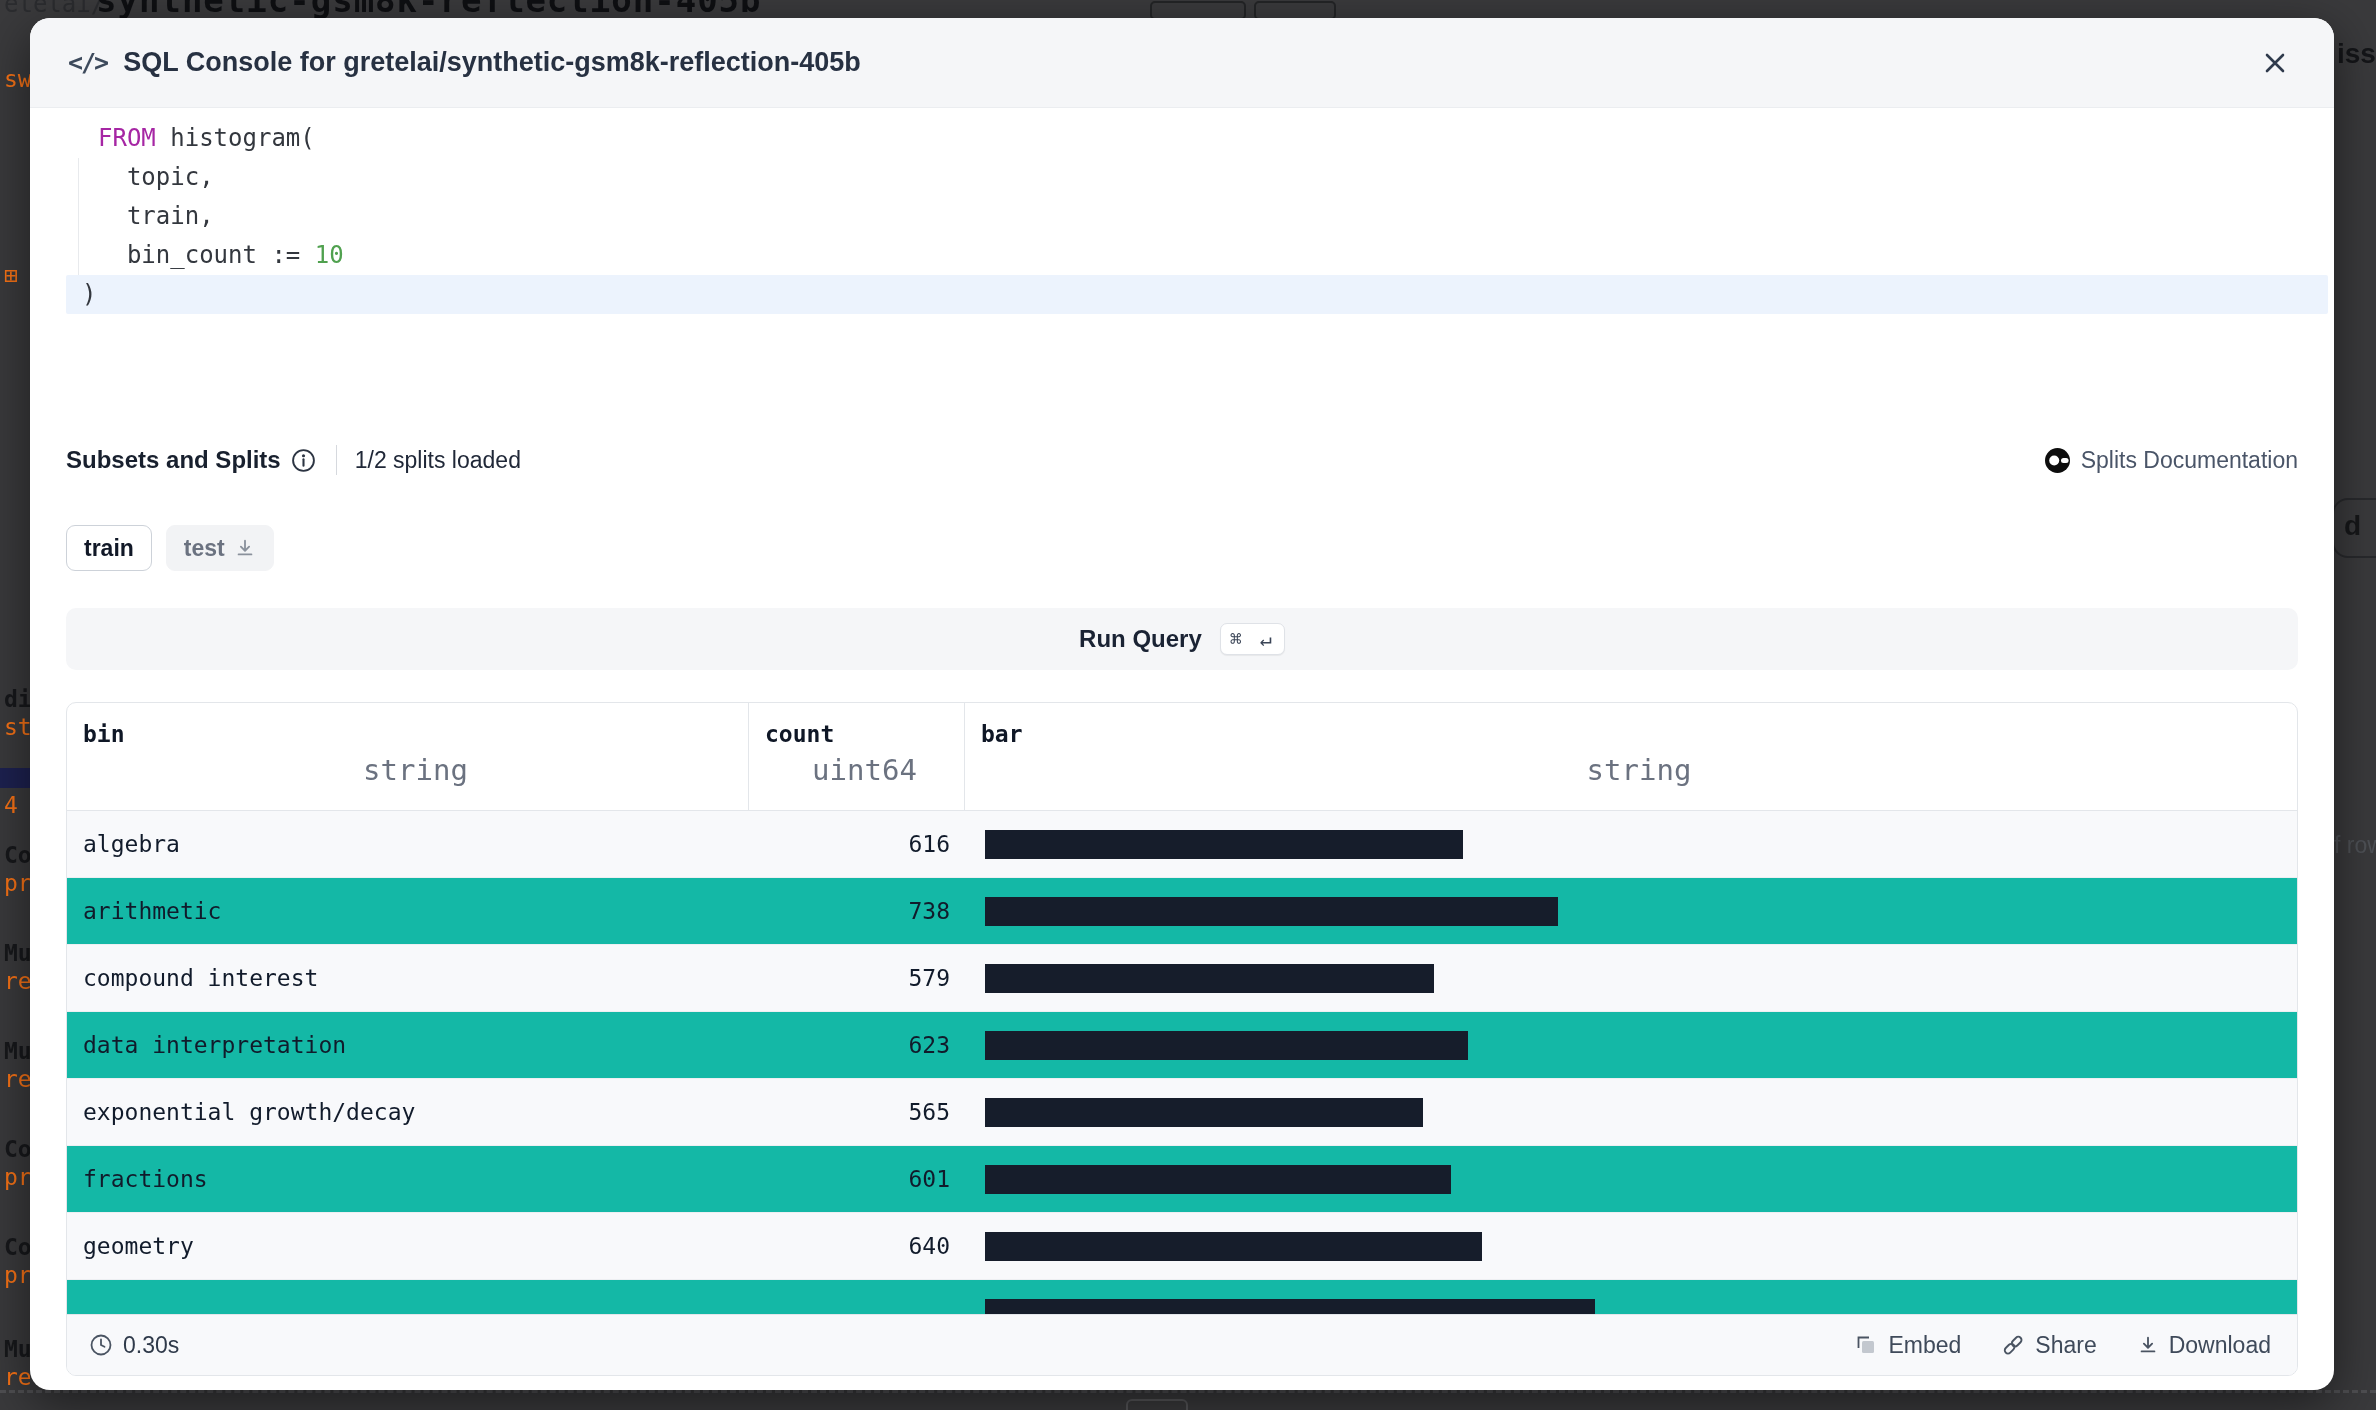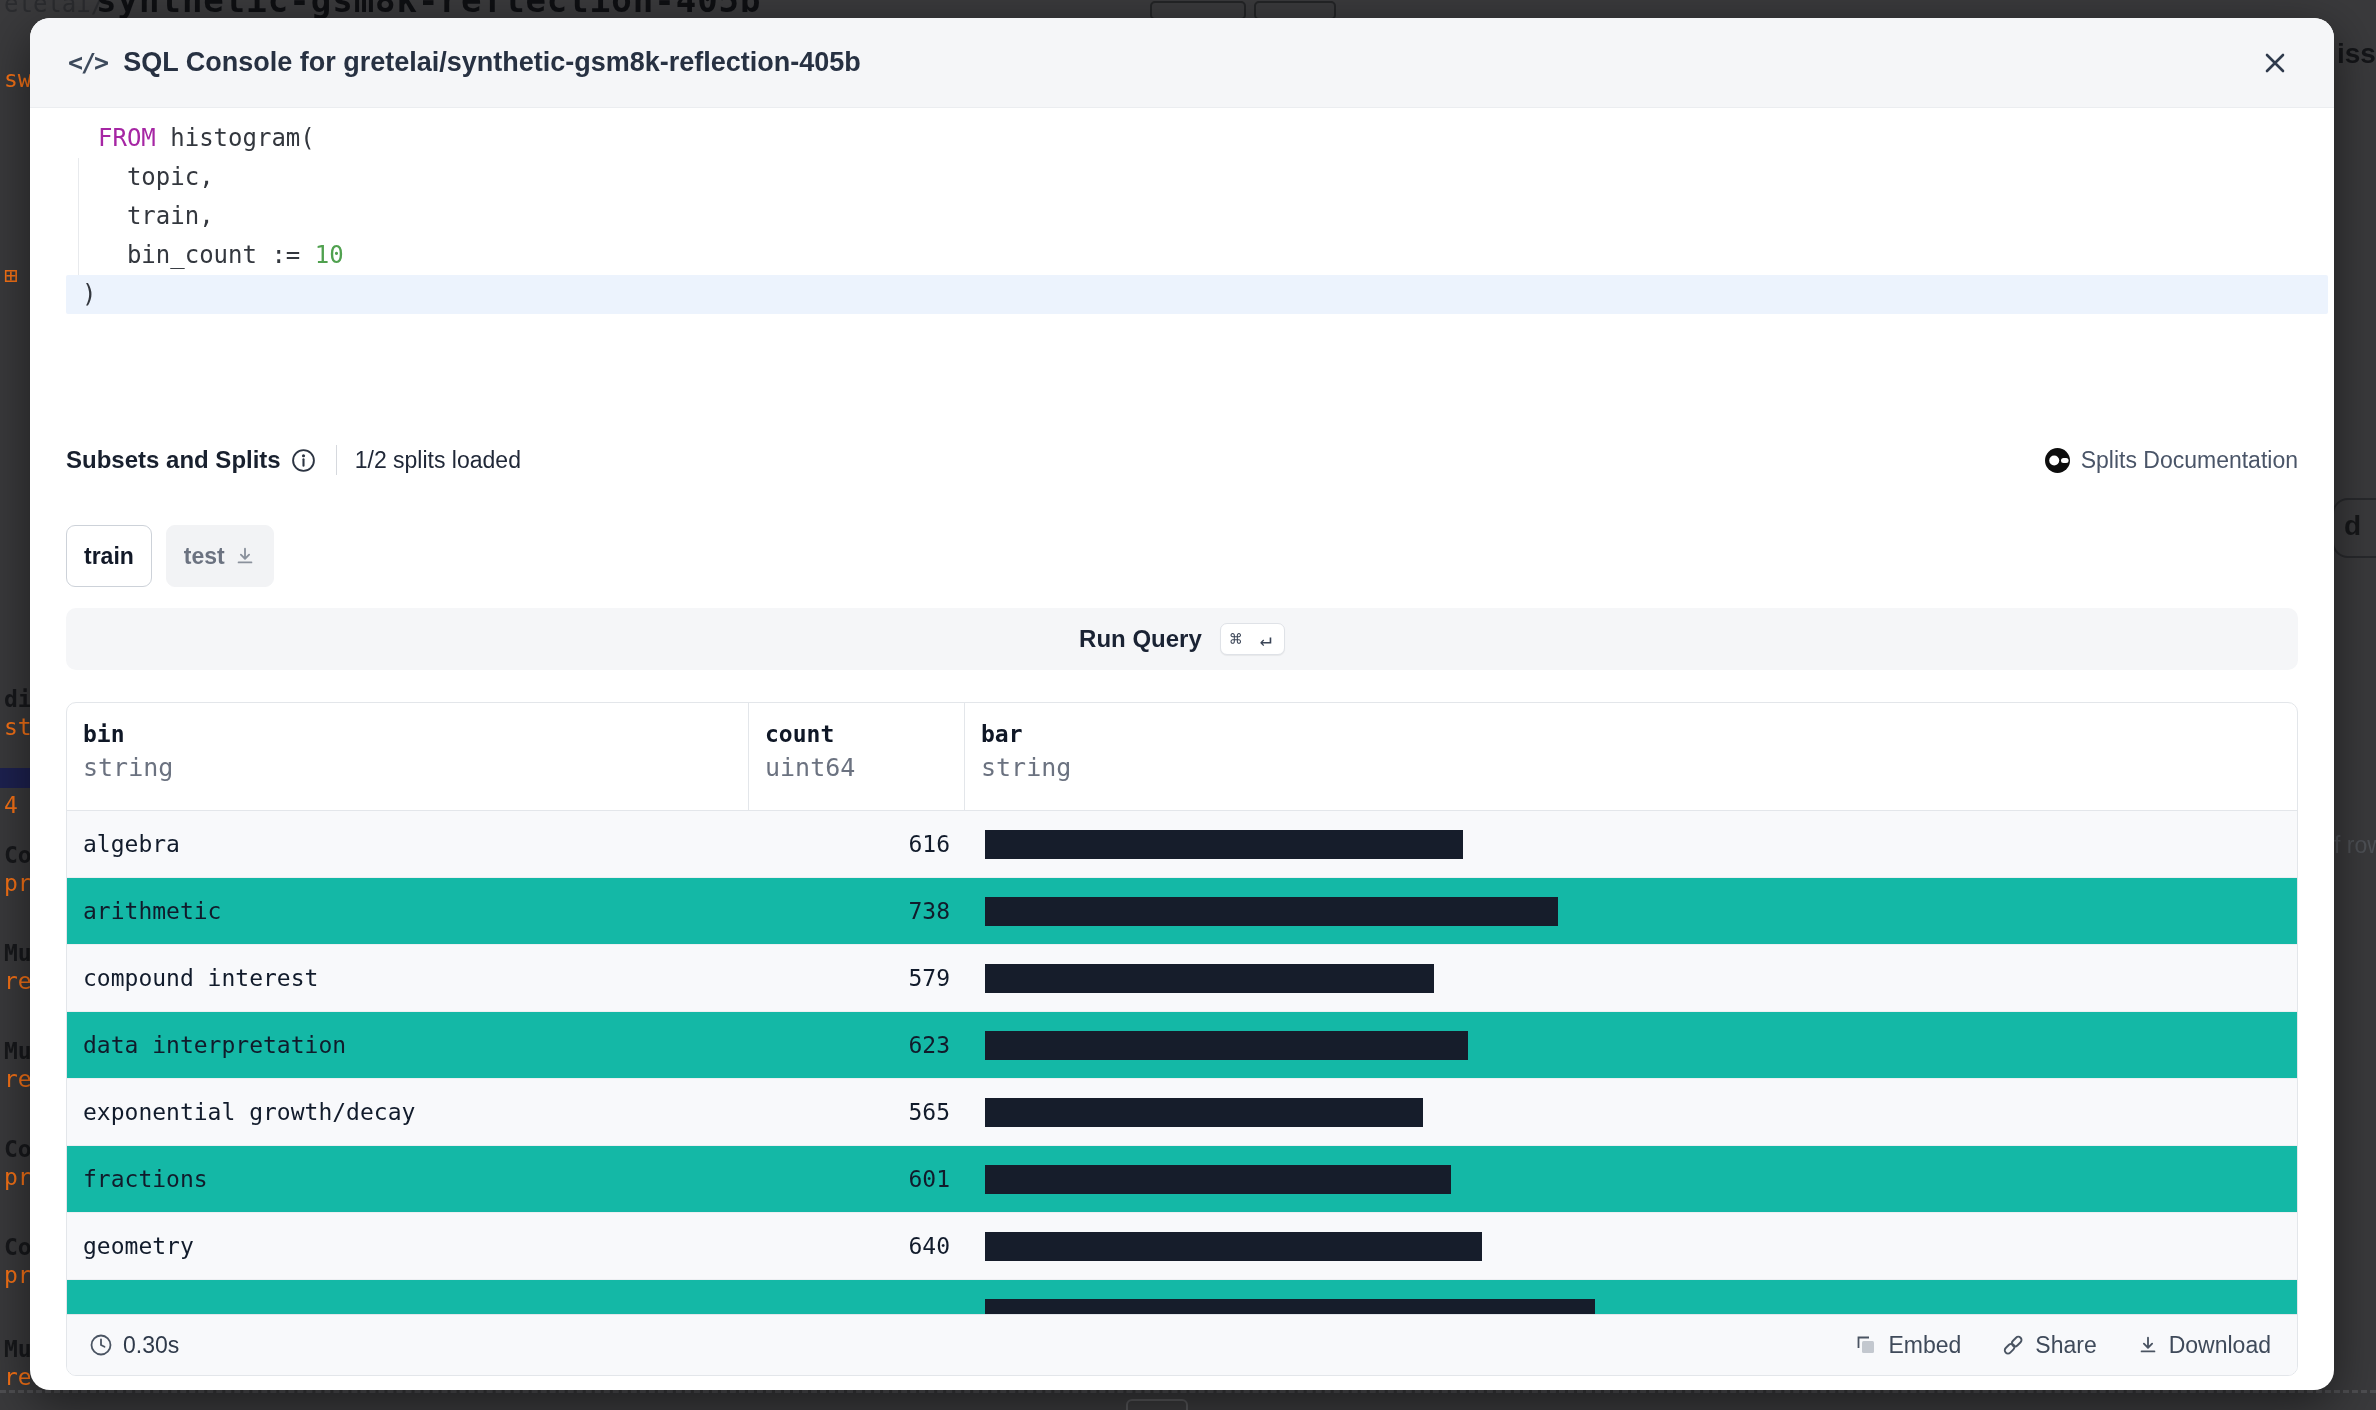--- a/index.html
+++ b/index.html
@@ -52,40 +52,40 @@
   #subsets-row{position:absolute;left:36px;right:36px;top:419px;height:46px;
        display:flex;align-items:center;}
   #subsets-title{font-size:24px;font-weight:bold;color:#18202e;}
   #info-icon{margin-left:10px;display:flex;align-items:center;}
   #subsets-divider{width:1px;height:30px;background:#d6d9de;margin:0 18px 0 20px;}
   #splits-status{font-size:23px;color:#202838;}
   #doc-link{margin-left:auto;display:flex;align-items:center;gap:10px;font-size:23px;color:#4a5568;cursor:pointer;}
 
   
   #split-tabs{position:absolute;left:36px;top:507px;display:flex;gap:14px;}
-  .split-pill{height:62px;box-sizing:border-box;border-radius:9px;display:flex;align-items:center;
+  .split-pill{height:46px;box-sizing:border-box;border-radius:9px;display:flex;align-items:center;
        padding:0 17px;font-size:23px;font-weight:bold;cursor:pointer;gap:9px;}
   .split-pill.selected{background:#fff;border:1.5px solid #cdd2d9;color:#111827;}
   .split-pill.unselected{background:#f2f3f5;border:1.5px solid #f2f3f5;color:#6b7280;}
 
   
   #run-query{position:absolute;left:36px;right:36px;top:590px;height:62px;background:#f5f6f8;
        border-radius:10px;display:flex;align-items:center;justify-content:center;gap:18px;cursor:pointer;}
   #run-query-label{font-size:24px;font-weight:bold;color:#1a2334;}
   #kbd{background:#fff;border:1px solid #dfe2e7;border-radius:7px;padding:3px 9px;font-size:20px;
        color:#3a4456;box-shadow:0 1px 1px rgba(0,0,0,.06);letter-spacing:3px;}
 
   
   #results{position:absolute;left:36px;right:36px;top:684px;height:674px;border:1px solid #e3e6ea;
        border-radius:10px;box-sizing:border-box;overflow:hidden;background:#fff;}
   #thead{display:flex;height:108px;border-bottom:1px solid #e3e6ea;box-sizing:border-box;}
   .th{box-sizing:border-box;padding:18px 0 0 16px;}
   .th:not(:last-child){border-right:1px solid #e3e6ea;}
   .th .cname{font-family:"DejaVu Sans Mono",monospace;font-weight:bold;font-size:23px;color:#0f1726;}
-  .th .ctype{font-family:"DejaVu Sans Mono",monospace;font-size:25px;color:#6b7280;margin-top:6px;}
+  .th .ctype{font-family:"DejaVu Sans Mono",monospace;font-size:29px;color:#6b7280;margin-top:6px;text-align:center;}
   #tbody{height:503px;overflow:hidden;}
   .tr{display:flex;height:67px;box-sizing:border-box;border-bottom:1px solid #edeff2;}
   .tr.odd{background:#f8f9fb;}
   .tr.even{background:#14b8a6;}
   .td{box-sizing:border-box;display:flex;align-items:center;font-family:"DejaVu Sans Mono",monospace;
       font-size:23px;color:#111b2b;}
   .td.bin{padding-left:16px;}
   .td.count{justify-content:flex-end;padding-right:15px;}
   .td.barcell{padding-left:20px;}
   .hbar{height:29px;}

